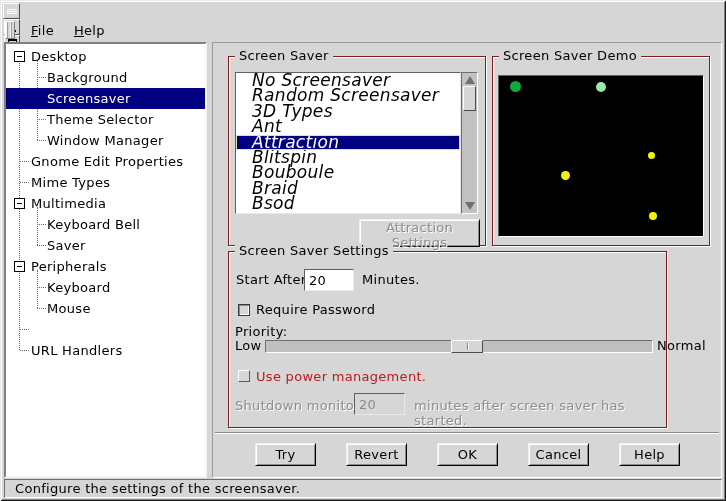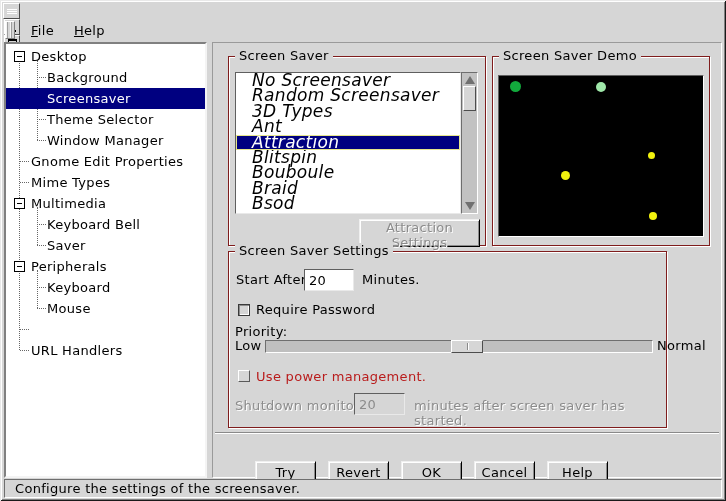--- a/index.html
+++ b/index.html
@@ -84,22 +84,22 @@
                    box-shadow:inset 1px 1px 0 #8c8c8c, inset -1px -1px 0 #fff; }
   .checkbox-raised { width:12px; height:12px; background:#d6d6d6; border:1px solid;
                      border-color:#fff #5a5a5a #5a5a5a #fff; }
   .slider-trough { background:#bfbfbf; border:1px solid; border-color:#6e6e6e #fff #fff #6e6e6e; }
   .slider-handle { position:absolute; top:-1px; width:32px; height:13px; }
   .slider-handle i { position:absolute; left:50%; top:2px; bottom:2px; width:1px; background:#8a8a8a;
                      box-shadow:1px 0 0 #fff; }
   .dim { color:#8c8c8c; text-shadow:1px 1px 0 #fff; }
   .separator { position:absolute; left:2px; top:389px; width:504px; height:2px;
                border-top:1px solid #8a8a8a; border-bottom:1px solid #fff; }
-  .action-area { position:absolute; left:42px; top:418px; width:425px; height:23px;
-                 display:flex; justify-content:flex-start;gap:12px; }
+  .action-area { position:absolute; left:42px; top:400px; width:425px; height:23px;
+                 display:flex; justify-content:space-between;gap:12px; }
   .action-area .gtk-btn { width:61px; height:23px; }
   
   .statusbar { position:absolute; left:4px; top:479px; width:718px; height:19px;
                border:1px solid; border-color:#6e6e6e #fff #fff #6e6e6e;
                line-height:17px; padding-left:10px; background:#d6d6d6; white-space:nowrap; }
 </style>
 </head>
 <body>
 
 <div id="window">

